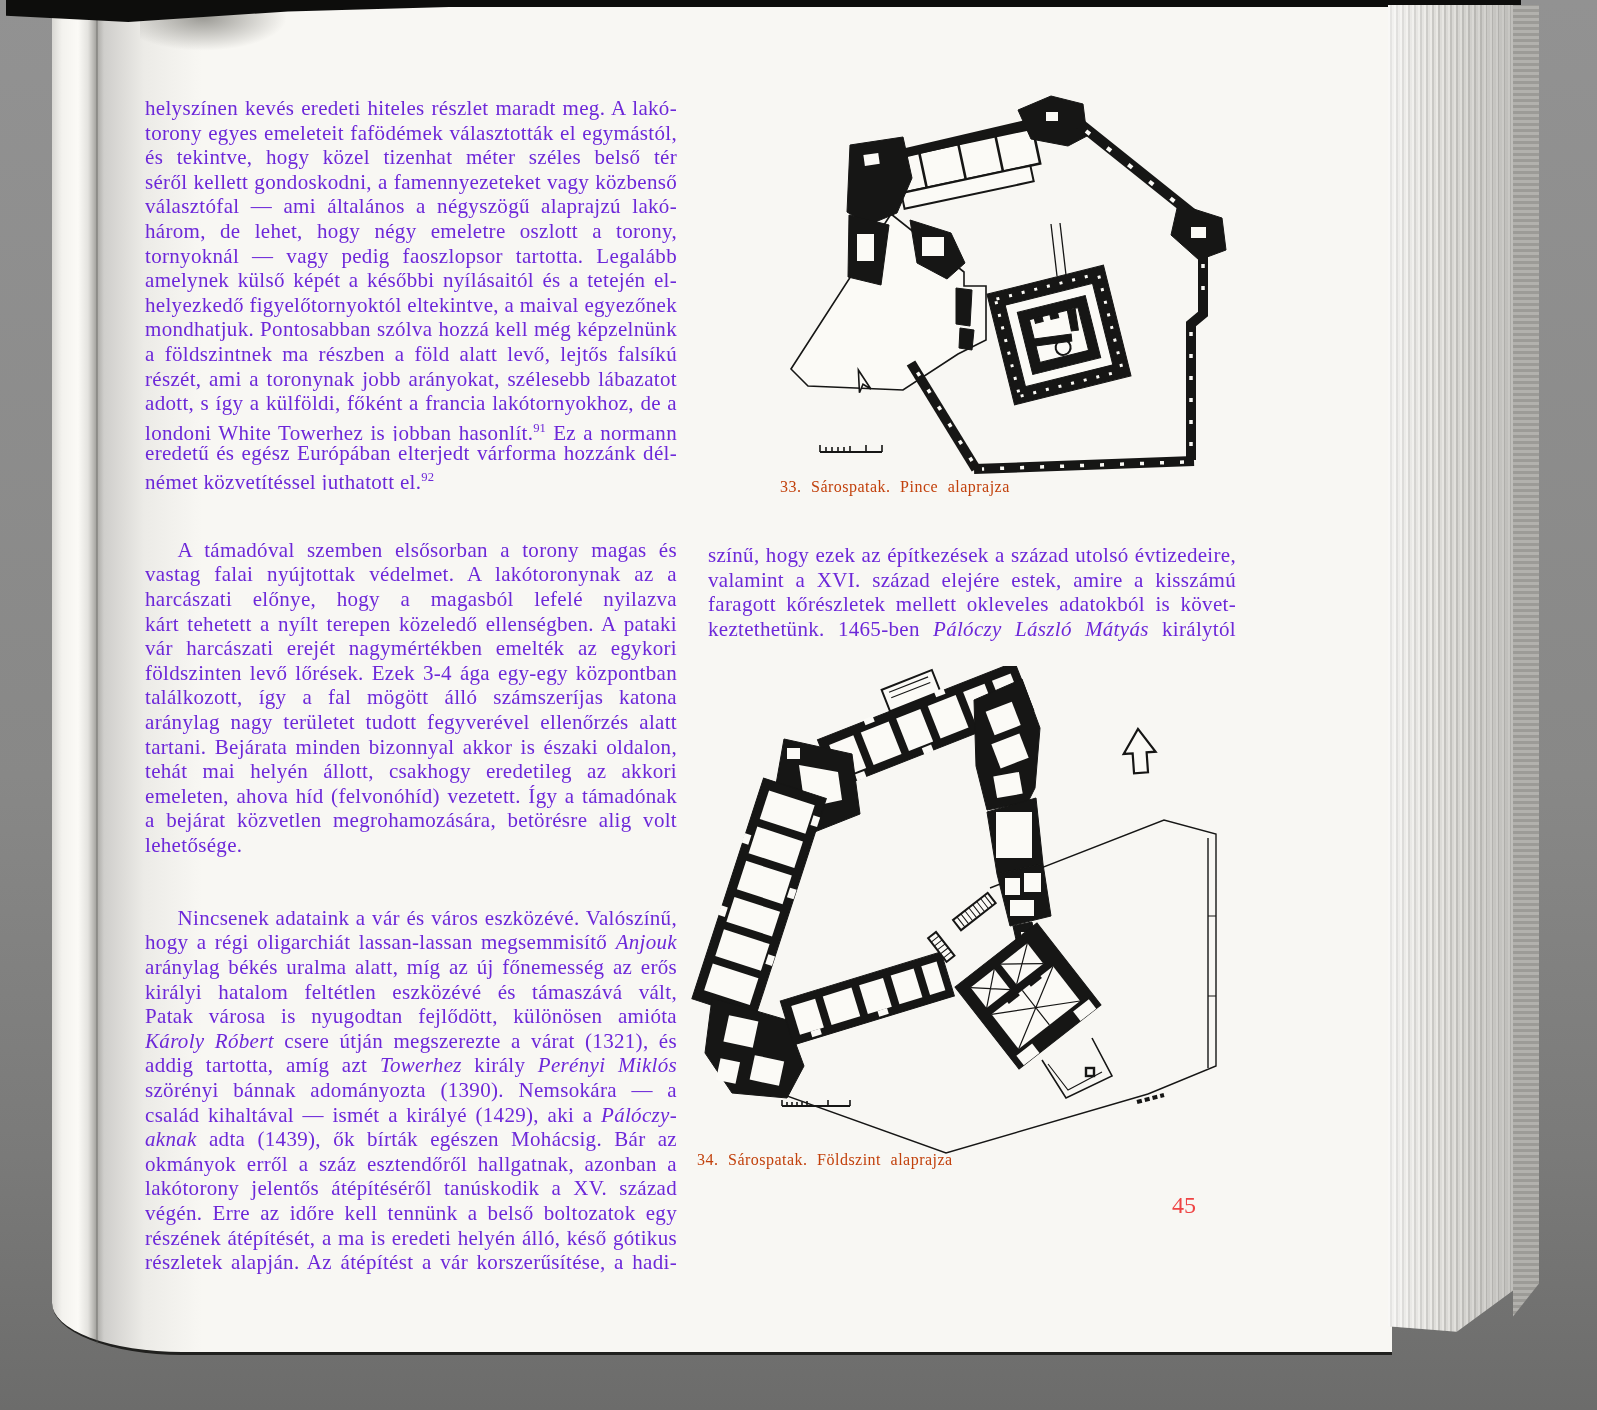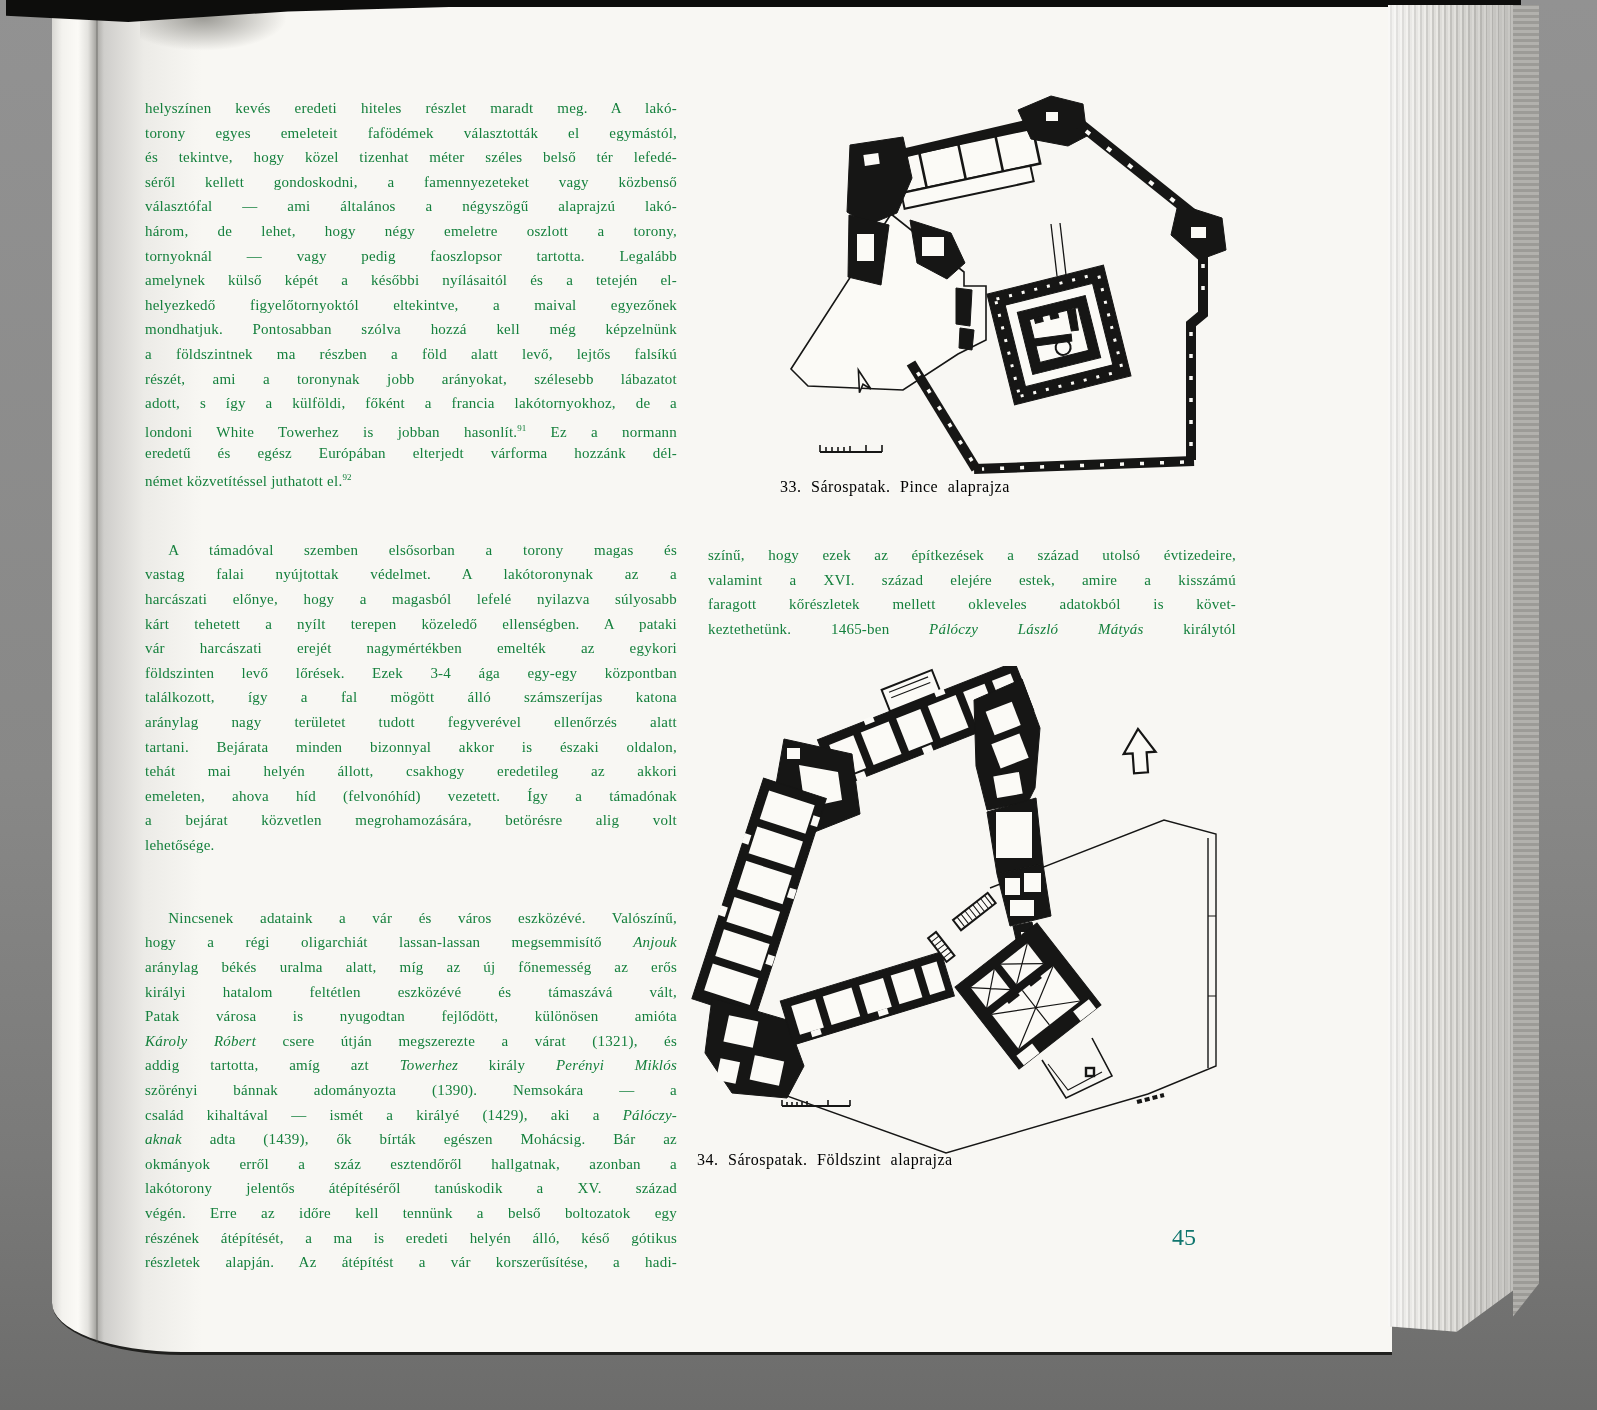--- a/index.html
+++ b/index.html
@@ -27,31 +27,31 @@
       repeating-linear-gradient(90deg,#f1f0ec 0px,#f1f0ec 2px,#c8c7c3 2px,#c8c7c3 3.5px,#e4e3df 3.5px,#e4e3df 6px);
     clip-path:polygon(0 0,100% 0,100% 96.5%,55% 99.6%,0 99.2%);
   }
   .fore-edge-band{
     position:absolute;left:1513px;top:5px;width:26px;height:1318px;
     background:repeating-linear-gradient(0deg,#b2b1ad 0 3px,#9c9b97 3px 6px);
     clip-path:polygon(0 0,100% 0,100% 97%,0 99.5%);
   }
   .crease{position:absolute;left:96px;top:8px;width:2px;height:1336px;background:rgba(90,89,86,.35);}
 
-  .textcol{position:absolute;color:#15803d;font-size:15px;line-height:24.62px;
+  .textcol{position:absolute;color:#6d28d9;font-size:21px;line-height:24.62px;
     letter-spacing:.015em;}
   .para{margin:0;}
   .para.indent .line:first-child{text-indent:1.55em;margin-top:48px;}
   .line{text-align:justify;text-align-last:justify;height:24.62px;overflow:hidden;}
   .line.last{text-align-last:left;}
   .it{font-style:italic;margin-top:44px;}
   .sup{vertical-align:super;font-size:.6em;letter-spacing:0;}
 
-  .caption{position:absolute;color:#000000;font-size:16px;letter-spacing:.03em;word-spacing:.32em;}
-  .pagenum{position:absolute;left:1172px;top:1224px;color:#0f766e;font-size:24px;}
+  .caption{position:absolute;color:#c2410c;font-size:16px;letter-spacing:.03em;word-spacing:.32em;}
+  .pagenum{position:absolute;left:1172px;top:1192px;color:#ef4444;font-size:24px;}
   .fig{position:absolute;}
 </style>
 </head>
 <body>
 
 <div class="paper"></div>
 <div class="crease"></div>
 <div class="curl"></div>
 <div class="topbar"></div>
 <div class="topwedge"></div>

